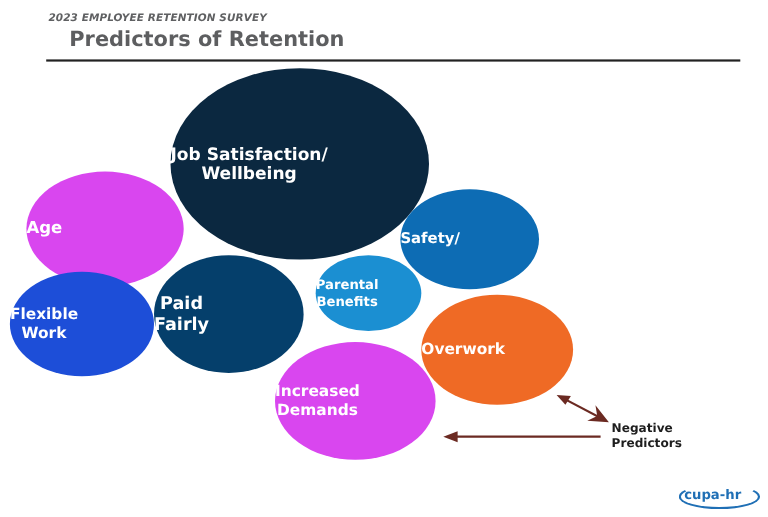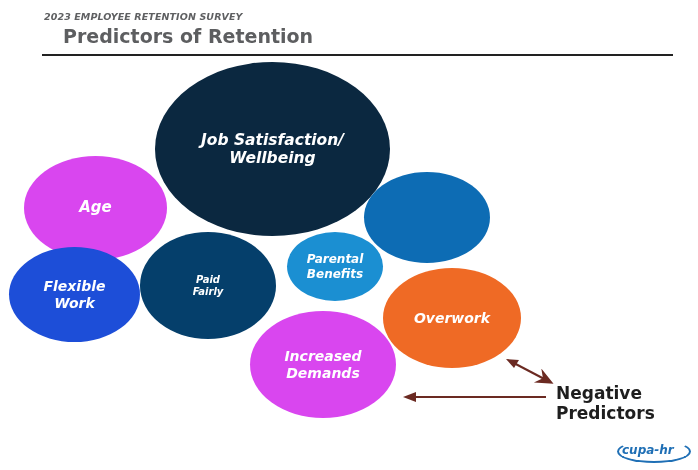--- a/index.html
+++ b/index.html
@@ -1,24 +1,24 @@
 <!DOCTYPE html>
 <html><head>
 <meta charset="utf-8">
 <style>
   html, body { margin:0; padding:0; background:#ffffff; }
   body { width:698px; height:470px; position:relative; overflow:hidden; font-family:"DejaVu Sans", sans-serif; }
   .subtitle { position:absolute; left:44px; top:11px; font-size:9.5px; font-weight:bold; color:#5f6062; letter-spacing:0.1px;font-style:italic; }
   .title { position:absolute; left:43px; top:25px; font-size:19px; font-weight:bold; color:#5d5e60;margin-left:20px; }
   .rule { position:absolute; left:42px; top:54px; width:631px; height:2px; background:#222; }
-  .bubble { position:absolute; border-radius:50%; display:flex; align-items:center; justify-content:center; text-align:center; color:#fff; font-weight:bold; line-height:1.18;font-style:italic; }
+  .bubble { position:absolute; border-radius:50%; display:flex; align-items:center; text-align:center; color:#fff; font-weight:bold; line-height:1.18; }
   .bubble span { display:block; }
   svg.arrows { position:absolute; left:0; top:0; }
-  .neg-label { position:absolute; left:556px; top:383px; font-size:17px; font-weight:bold; color:#1e1e1e; line-height:1.2; }
-  .logo { position:absolute; left:622px; top:443px; font-size:12px; font-weight:bold; color:#1f6fb5; font-style:italic; }
+  .neg-label { position:absolute; left:556px; top:383px; font-size:11px; font-weight:bold; color:#1e1e1e; line-height:1.2; }
+  .logo { position:absolute; left:622px; top:443px; font-size:12px; font-weight:bold; color:#1f6fb5; }
   .logo-ring { position:absolute; left:617px; top:440px; width:70px; height:19px; border:2px solid #1f6fb5; border-radius:50%; border-top-color:transparent; }
 </style>
 </head>
 <body>
 
 <div class="subtitle">2023 EMPLOYEE RETENTION SURVEY</div>
 <div class="title">Predictors of Retention</div>
 <div class="rule"></div>
 
 <div class="bubble" style="left:155px;top:62px;width:235px;height:174px;background:#0b2840;font-size:15.5px;">
@@ -29,24 +29,25 @@
 </div>
 
 <div class="bubble" style="left:24px;top:156px;width:143px;height:104px;background:#d946ef;font-size:15px;">
   <div>
       <span>Age</span>
     </div>
 </div>
 
 <div class="bubble" style="left:364px;top:172px;width:126px;height:91px;background:#0d6cb4;font-size:13.5px;">
   <div>
+    <span>Safety/</span>
   </div>
 </div>
 
-<div class="bubble" style="left:140px;top:232px;width:136px;height:107px;background:#053f6b;font-size:10px;">
+<div class="bubble" style="left:140px;top:232px;width:136px;height:107px;background:#053f6b;font-size:16px;">
   <div>
     <span>Paid</span>
     <span>Fairly</span>
   </div>
 </div>
 
 <div class="bubble" style="left:287px;top:232px;width:96px;height:69px;background:#1b8fd2;font-size:12px;">
   <div>
     <span>Parental</span>
     <span>Benefits</span>

